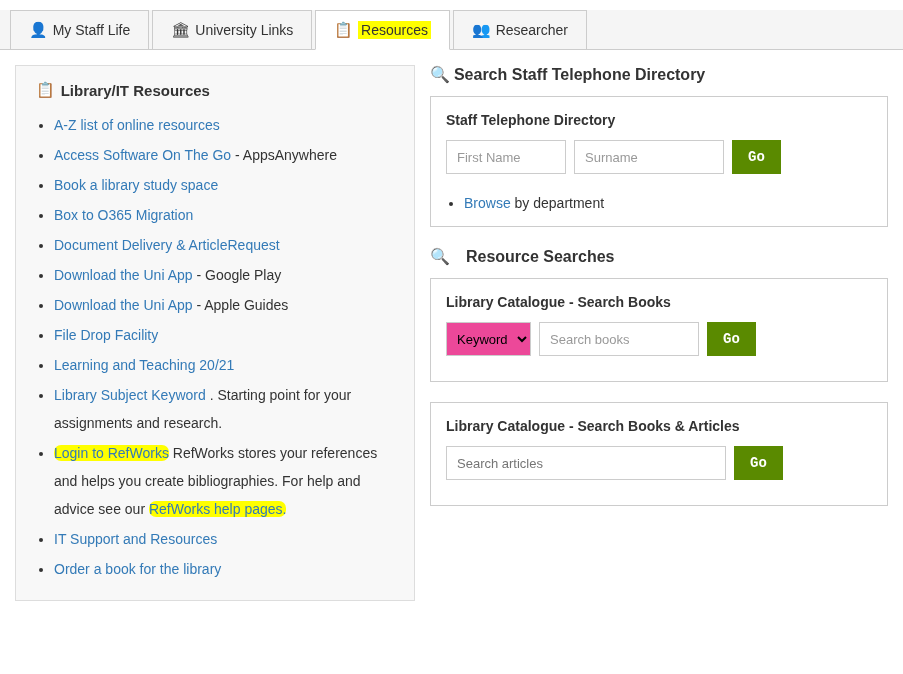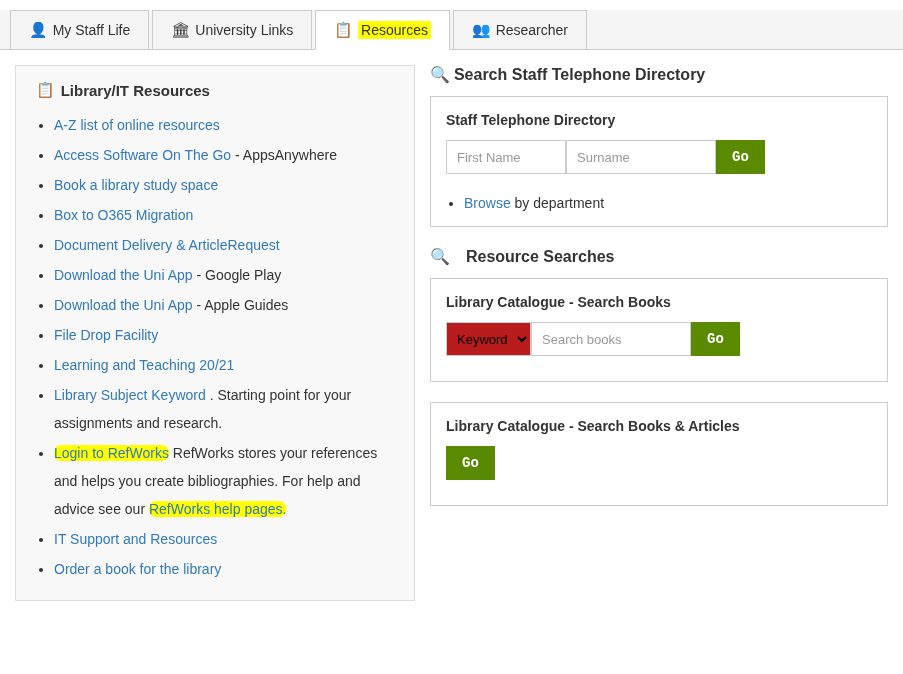--- a/index.html
+++ b/index.html
@@ -120,20 +120,21 @@
       margin-bottom: 20px;
     }
     .widget-box h4 {
       font-size: 14px;
       font-weight: bold;
       margin-bottom: 12px;
     }
     .input-row {
       display: flex;
       align-items: center;
+      gap: 8px;
       margin-bottom: 10px;
     }
     .input-field {
       border: 1px solid #ccc;
       padding: 6px 10px;
       font-size: 13px;
       height: 34px;
       outline: none;
     }
     .input-field::placeholder {
@@ -146,21 +147,21 @@
       width: 150px;
     }
     .input-keyword-wrap {
       display: flex;
       align-items: center;
       border: 1px solid #ccc;
       height: 34px;
     }
     .input-keyword-wrap select {
       border: none;
-      background: #b91c1c;
+      background: #ec4899;
       font-size: 13px;
       height: 32px;
       padding: 0 6px;
       outline: none;
       cursor: pointer;
     }
     .btn-go {
       background-color: #5a8a00;
       color: #fff;
       border: none;
@@ -324,18 +325,19 @@
           </select>
         </div>
         <input class="input-field" style="width: 160px;" type="text" placeholder="Search books">
         <button class="btn-go">Go</button>
       </div>
     </div>
 
     <div class="widget-box">
       <h4>Library Catalogue - Search Books &amp; Articles</h4>
       <div class="input-row">
+        <input class="input-search-articles" type="text" placeholder="Search articles" style="">
         <button class="btn-go">Go</button>
       </div>
     </div>
 
   </div>
 </div>
 
 </body></html>

